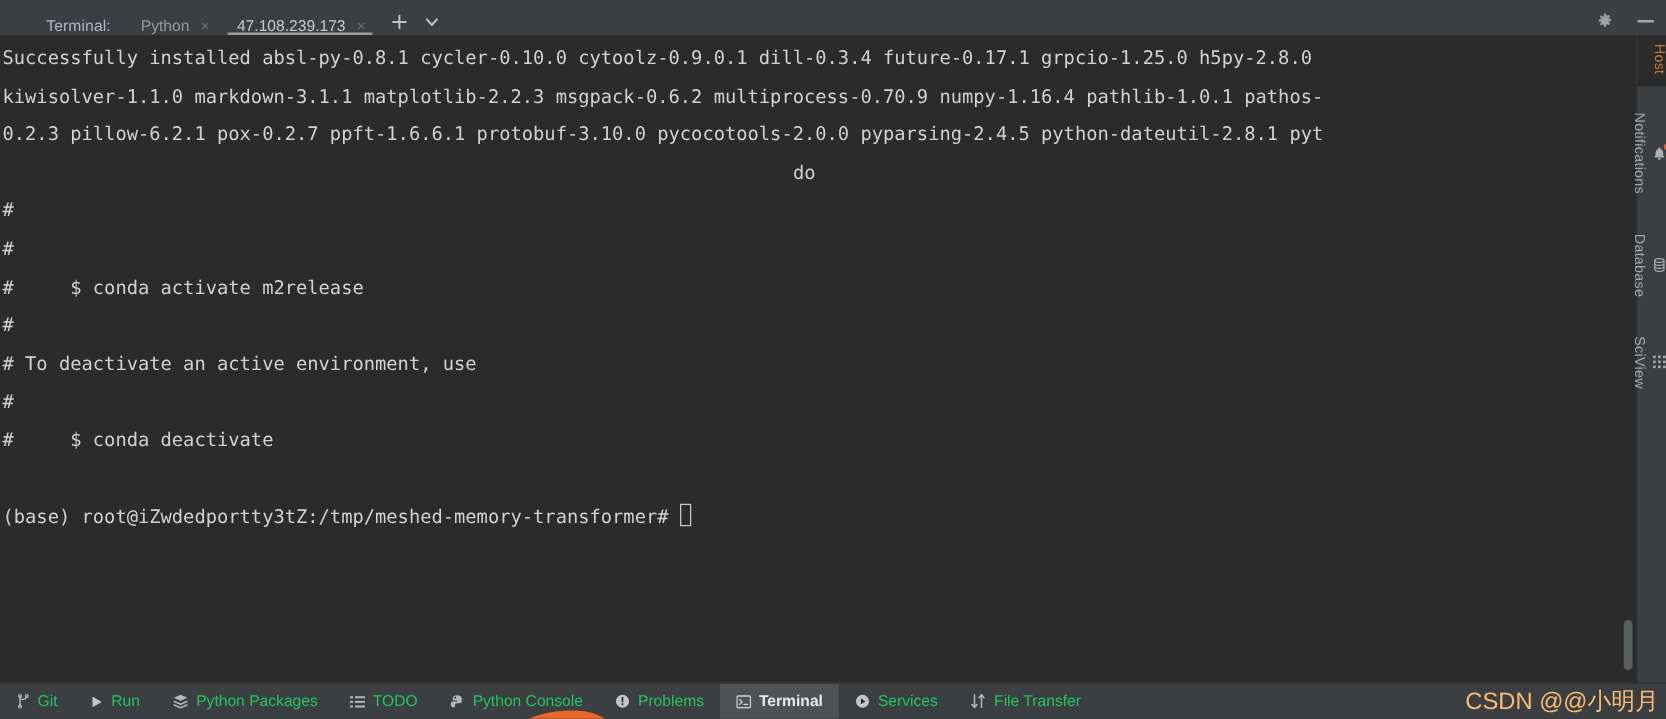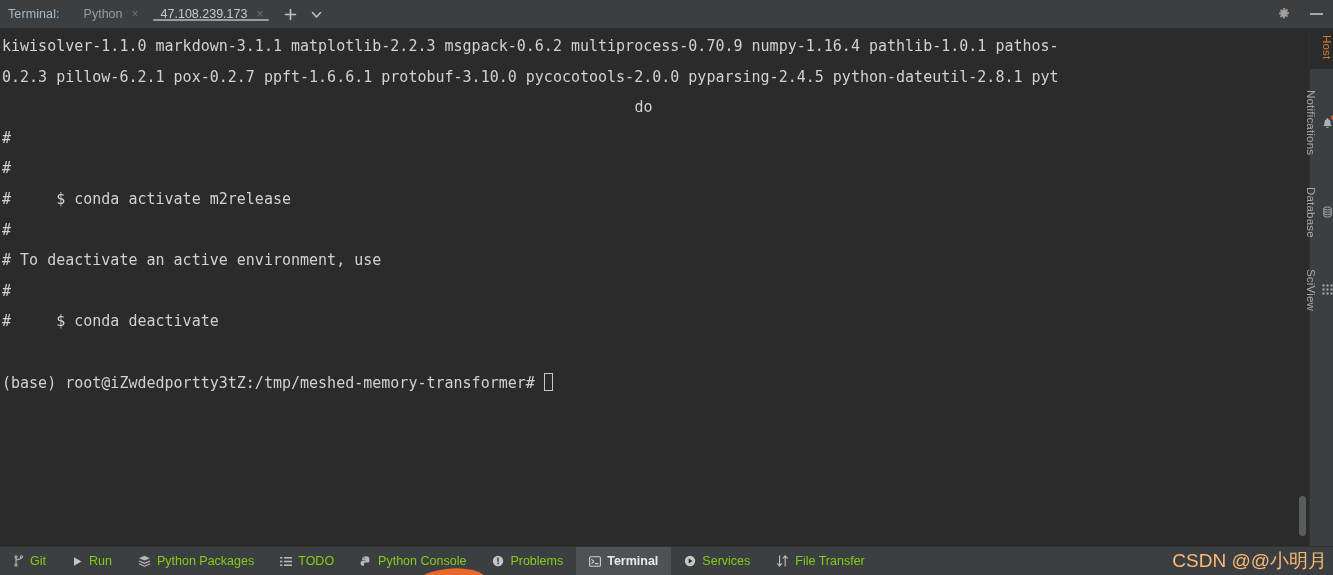--- a/index.html
+++ b/index.html
@@ -22,23 +22,24 @@
     background: #3c3f41;
     display: flex;
     flex-direction: column;
   }
 
   
   .tabbar {
     height: 28px;
     background: #3c3f41;
     display: flex;
-    align-items: center;
+    align-items: flex-end;
     flex: 0 0 28px;
     position: relative;
+    margin-left: 29px;
   }
   .tabbar-label {
     font-size: 12.5px;
     color: #a9b7c6;
     padding: 0 12px 0 8px;
     display: flex;
     align-items: center;
     letter-spacing: .1px;
   }
   .tab {
@@ -223,21 +224,21 @@
     display: flex;
     align-items: stretch;
     position: relative;
   }
   .sb-item {
     display: flex;
     align-items: center;
     gap: 6px;
     padding: 0 13px;
     font-size: 12.5px;
-    color: #84cc16;
+    color: #22c55e;
     cursor: default;
   }
   .sb-item.active {
     background: #4e5254;
     color: #e8e8e8;
     font-weight: bold;
   }
   .sb-icon {
     font-size: 12px;
     line-height: 1;
@@ -314,20 +315,21 @@
       <span class="icon-btn">
         <span class="minimize"></span>
       </span>
     </div>
   </div>
 
   <div class="mainrow">
 
     <div class="terminal">
       <div class="term-inner">
+        <div class="line">Successfully installed absl-py-0.8.1 cycler-0.10.0 cytoolz-0.9.0.1 dill-0.3.4 future-0.17.1 grpcio-1.25.0 h5py-2.8.0</div>
         <div class="line">kiwisolver-1.1.0 markdown-3.1.1 matplotlib-2.2.3 msgpack-0.6.2 multiprocess-0.70.9 numpy-1.16.4 pathlib-1.0.1 pathos-</div>
         <div class="line">0.2.3 pillow-6.2.1 pox-0.2.7 ppft-1.6.6.1 protobuf-3.10.0 pycocotools-2.0.0 pyparsing-2.4.5 python-dateutil-2.8.1 pyt</div>
         <div class="line right">do</div>
         <div class="line">#</div>
         <div class="line">#</div>
         <div class="line">#     $ conda activate m2release</div>
         <div class="line">#</div>
         <div class="line"># To deactivate an active environment, use</div>
         <div class="line">#</div>
         <div class="line">#     $ conda deactivate</div>

